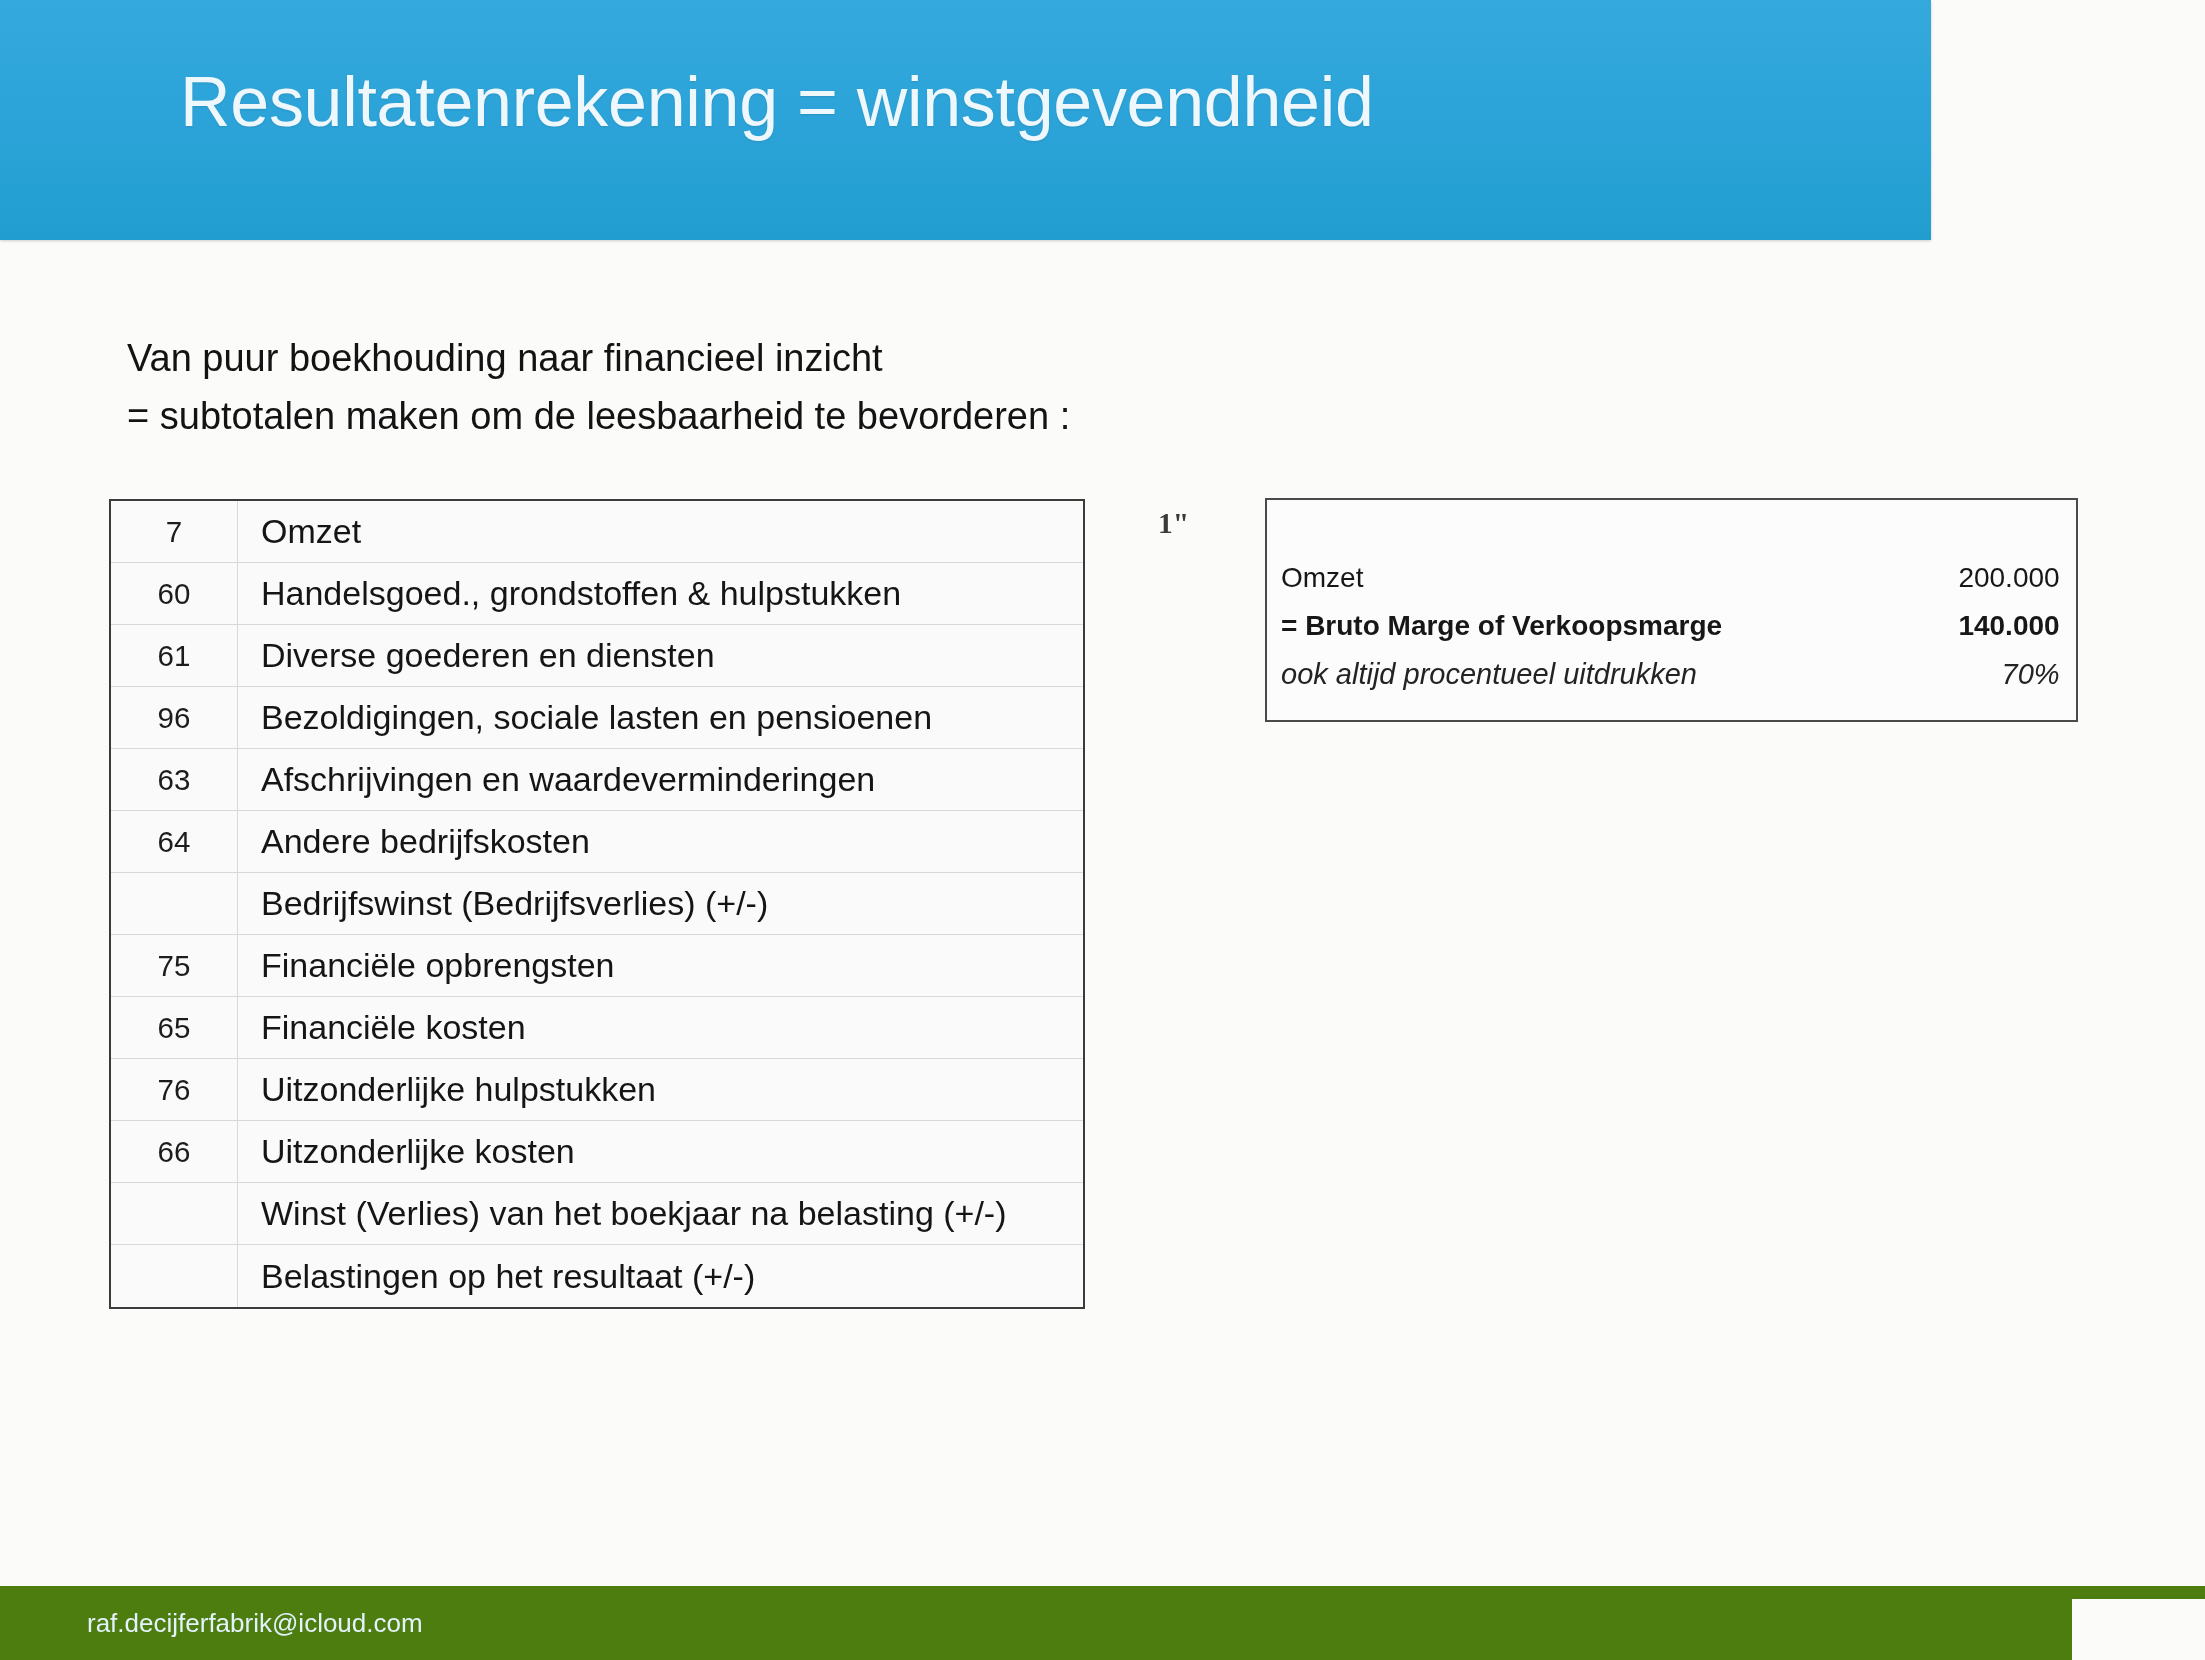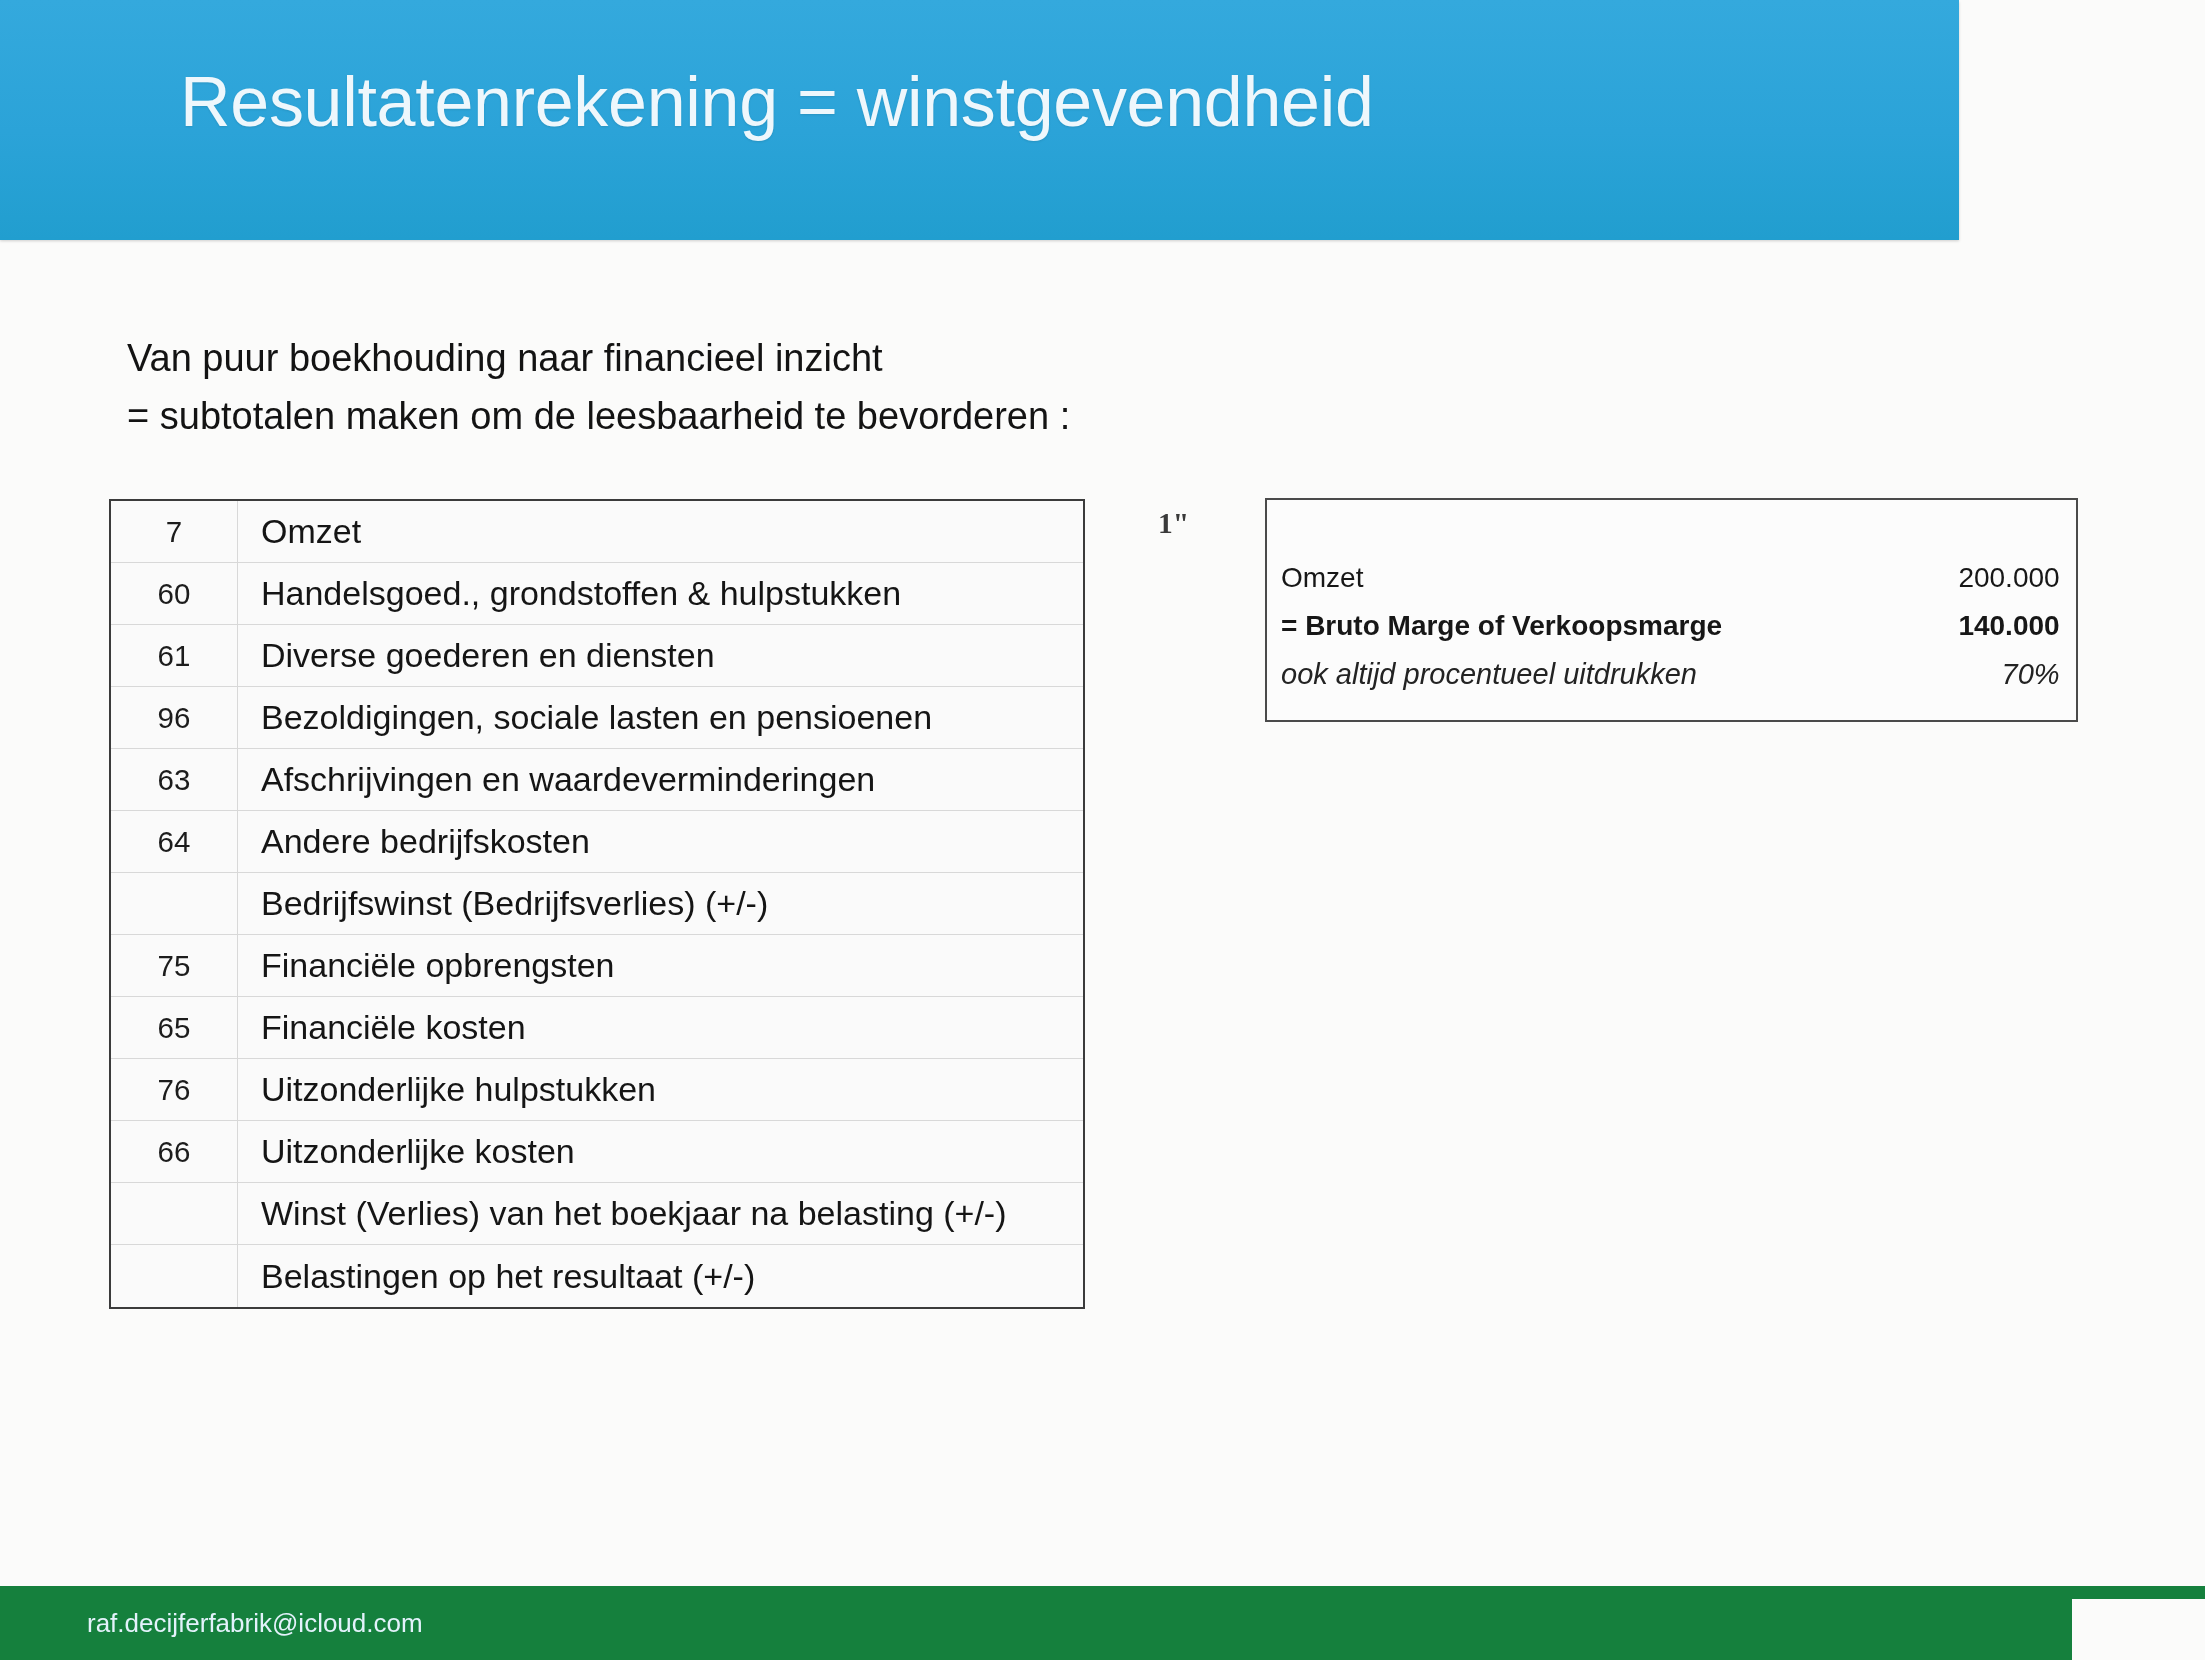--- a/index.html
+++ b/index.html
@@ -20,21 +20,20 @@
   }
 
   
   .header-bar {
     position: absolute;
     left: 0; top: 0;
     width: 1931px;
     height: 240px;
     background: linear-gradient(180deg, #34a9dd 0%, #2ba3d8 55%, #219ecf 100%);
     box-shadow: 0 1.6px 2.7px rgba(0,0,0,0.18);
-    padding-left: 28px;
   }
   .header-title {
     position: absolute;
     left: 180px;
     top: 64px;
     font-size: 70px;
     font-weight: 400;
     color: #eef7fc;
     letter-spacing: -0.3px;
     line-height: 1.1;
@@ -149,21 +148,21 @@
     color: #232323;
   }
 
   
   .footer-bar {
     position: absolute;
     left: 0;
     top: 1586px;
     width: 2205px;
     height: 74px;
-    background: #15803d;
+    background: #4d7c0f;
   }
   .footer-email {
     position: absolute;
     left: 87px;
     top: 22px;
     font-size: 26px;
     color: #e3f2fb;
     white-space: nowrap;
   }
   .footer-corner {

